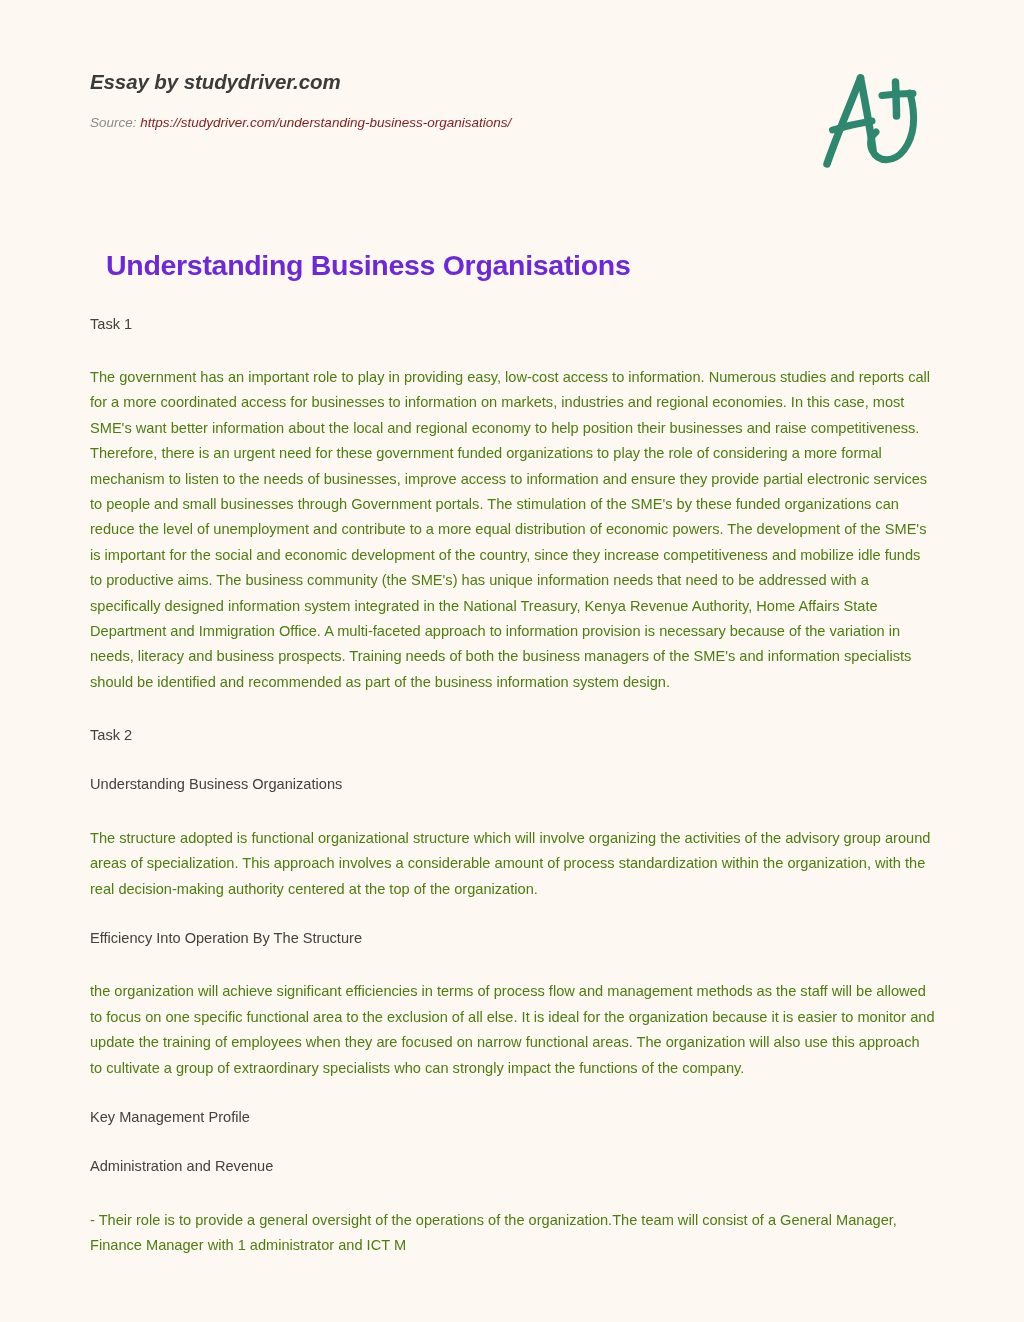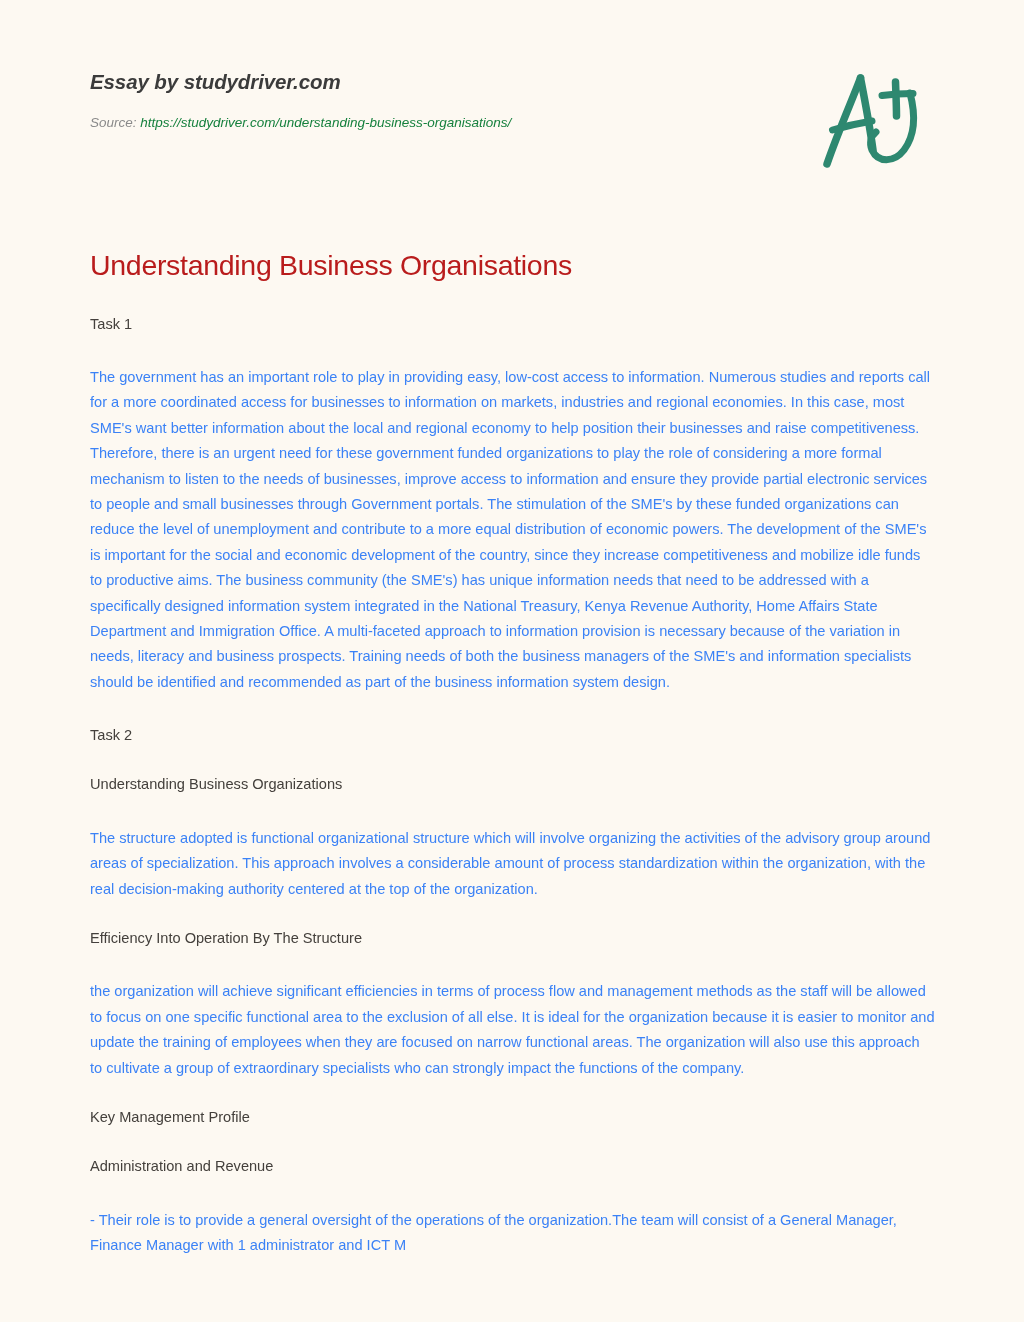--- a/index.html
+++ b/index.html
@@ -48,59 +48,59 @@
     white-space: nowrap;
   }
   .source-line {
     margin-top: 19px;
     font-size: 13.5px;
     color: #8a8a8a;
     white-space: nowrap;
     line-height: 1.3;
   }
   .source-link {
-    color: #15803d;
+    color: #7f1d1d;
     text-decoration: none;
   }
   .logo {
     position: absolute;
     left: 812px;
     top: 68px;
     width: 118px;
     height: 105px;
   }
   .logo svg { display:block; }
 
   
   .content {
     position: absolute;
     left: 90px;
     top: 248px;
     width: 845px;
   }
   h1.doc-title {
-    margin: 0 0 0 0;
+    margin: 0 0 0 16px;
     font-size: 28.5px;
-    font-weight: normal;
-    color: #b91c1c;
+    font-weight: bold;
+    color: #6d28d9;
     letter-spacing: -0.3px;
     line-height: 1.25;
   }
   .block {
     margin-top: 28px;
     font-size: 14.6px;
     line-height: 1.74;
     color: #44403c;
     text-align: left;
   }
   .block.tight { margin-top: 24px; }
   .para {
     font-size: 14.6px;
     line-height: 1.74;
-    color: #3b82f6;
+    color: #4d7c0f;
   }
   .heading-lite {
     font-size: 14.6px;
     line-height: 1.74;
     color: #44403c;
   }
   .clip-bottom {
     overflow: hidden;
   }
 </style>

